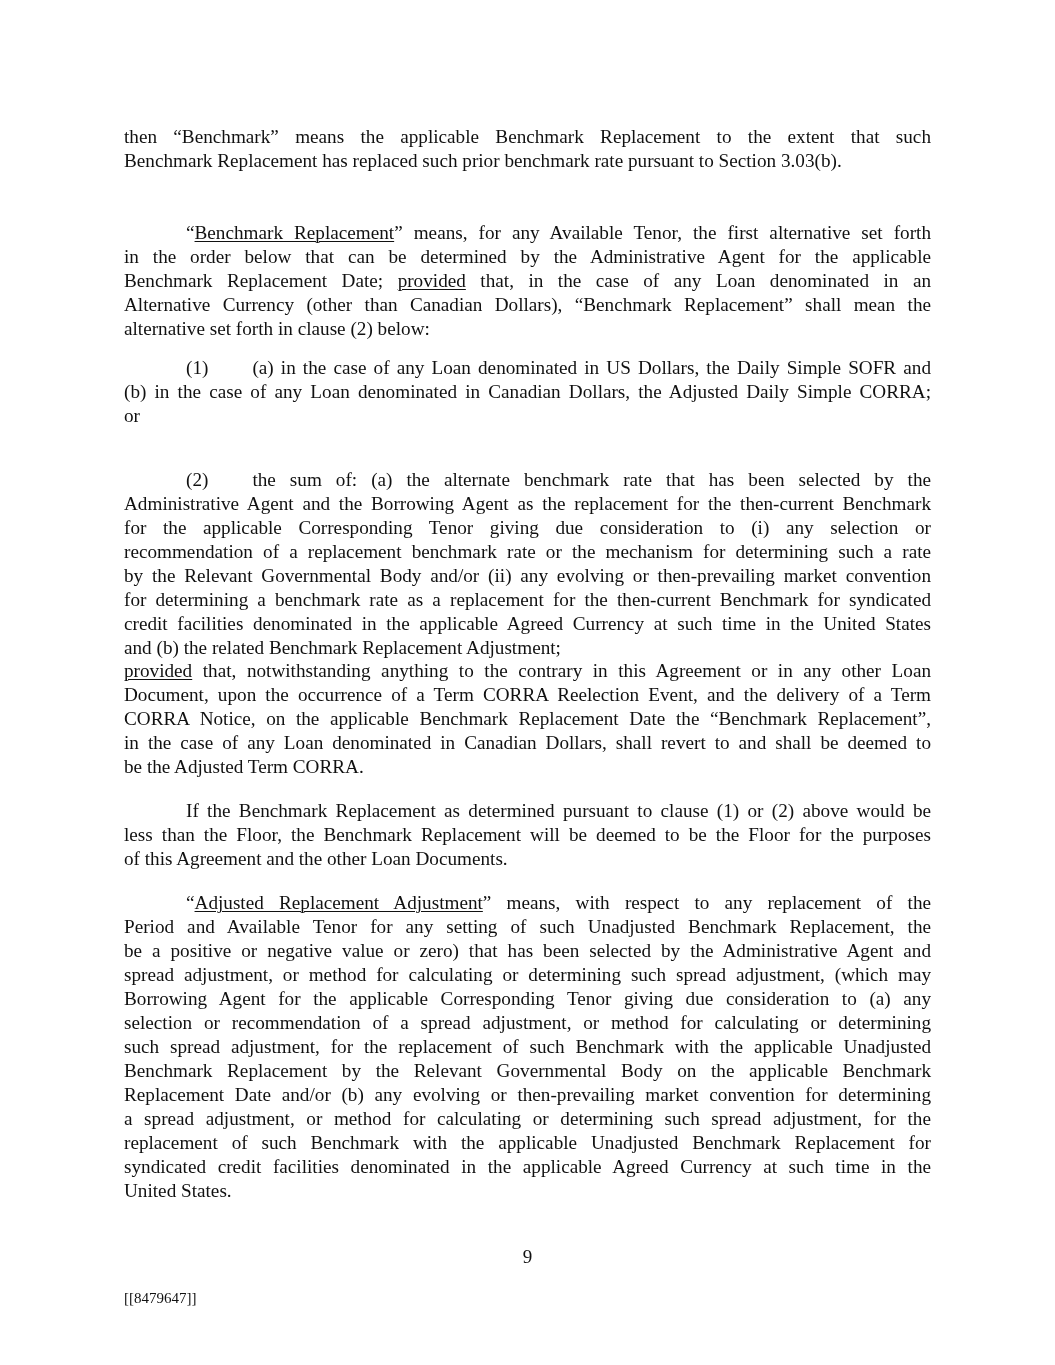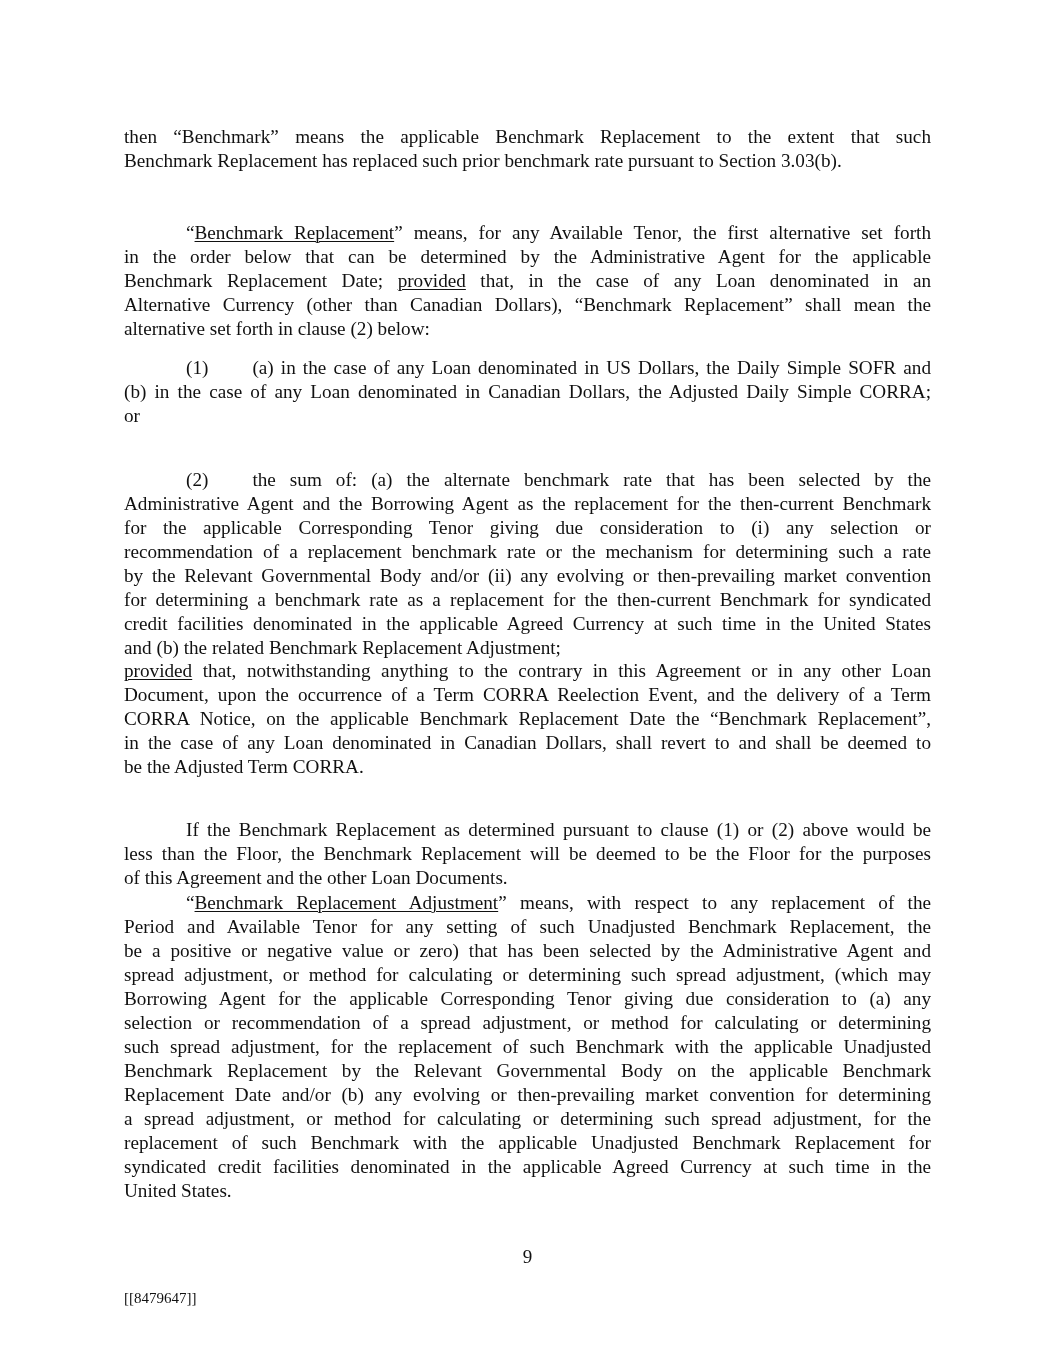--- a/index.html
+++ b/index.html
@@ -56,28 +56,28 @@
   </div>
 
   <div class="col" style="top:659px;">
     <span class="line"><span class="u">provided</span><span> that, notwithstanding anything to the contrary in this Agreement or in any other Loan</span></span>
     <span class="line">Document, upon the occurrence of a Term CORRA Reelection Event, and the delivery of a Term</span>
     <span class="line">CORRA Notice, on the applicable Benchmark Replacement Date the “Benchmark Replacement”,</span>
     <span class="line">in the case of any Loan denominated in Canadian Dollars, shall revert to and shall be deemed to</span>
     <span class="line last">be the Adjusted Term CORRA.</span>
   </div>
 
-  <div class="col" style="top:799px;margin-top:19px;">
+  <div class="col" style="top:799px;">
     <span class="line indent">If the Benchmark Replacement as determined pursuant to clause (1) or (2) above would be</span>
     <span class="line">less than the Floor, the Benchmark Replacement will be deemed to be the Floor for the purposes</span>
     <span class="line last">of this Agreement and the other Loan Documents.</span>
   </div>
 
   <div class="col" style="top:891px;">
-    <span class="line indent"><span>“</span><span class="u">Benchmark Replacement Adjustment</span><span>” means, with respect to any replacement of the</span></span>
+    <span class="line indent"><span>“</span><span class="u">Adjusted Replacement Adjustment</span><span>” means, with respect to any replacement of the</span></span>
     <span class="line">Period and Available Tenor for any setting of such Unadjusted Benchmark Replacement, the</span>
     <span class="line">be a positive or negative value or zero) that has been selected by the Administrative Agent and</span>
     <span class="line">spread adjustment, or method for calculating or determining such spread adjustment, (which may</span>
     <span class="line">Borrowing Agent for the applicable Corresponding Tenor giving due consideration to (a) any</span>
     <span class="line">selection or recommendation of a spread adjustment, or method for calculating or determining</span>
     <span class="line">such spread adjustment, for the replacement of such Benchmark with the applicable Unadjusted</span>
     <span class="line">Benchmark Replacement by the Relevant Governmental Body on the applicable Benchmark</span>
     <span class="line">Replacement Date and/or (b) any evolving or then-prevailing market convention for determining</span>
     <span class="line">a spread adjustment, or method for calculating or determining such spread adjustment, for the</span>
     <span class="line">replacement of such Benchmark with the applicable Unadjusted Benchmark Replacement for</span>

